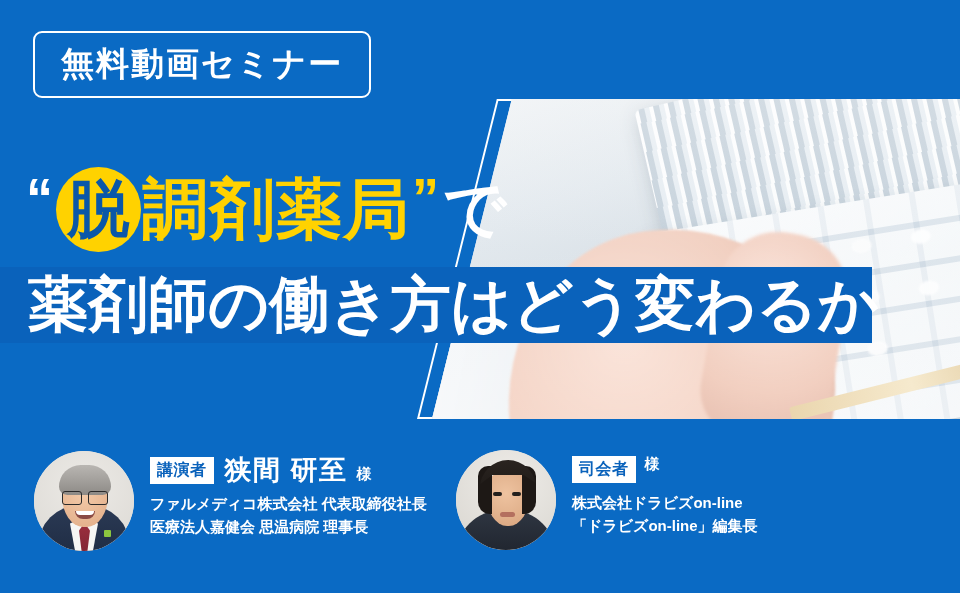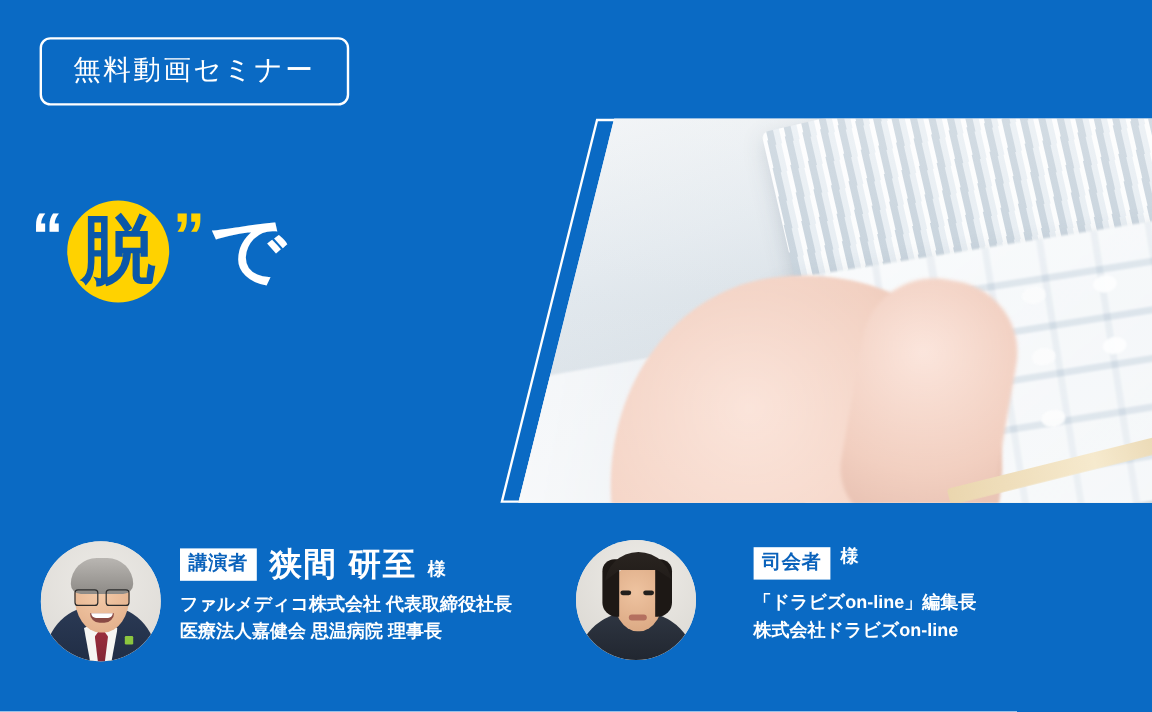--- a/index.html
+++ b/index.html
@@ -168,22 +168,22 @@
     position: absolute;
     left: 33px; top: 31px;
     padding: 14px 26px 16px;
     border: 2px solid #ffffff;
     border-radius: 9px;
     z-index: 6;
   }
   .badge-seminar span {
     display: block;
     color: #ffffff;
-    font-size: 23px;
-    font-weight: 400;
+    font-size: 33px;
+    font-weight: 700;
     line-height: 1;
     letter-spacing: 2px;
     white-space: nowrap;
   }
 
   
   .headline-1 {
     position: absolute;
     left: 26px; top: 163px;
     height: 92px;
@@ -257,21 +257,21 @@
     width: 960px;
     height: 153px;
     z-index: 8;
   }
   .person {
     position: absolute;
     display: flex;
     align-items: flex-start;
   }
   .person.speaker   { left: 34px;  top: 11px; }
-  .person.moderator { left: 480px; top: 10px; gap: 32px; }
+  .person.moderator { left: 456px; top: 10px; }
 
   .avatar {
     width: 100px; height: 100px;
     border-radius: 50%;
     overflow: hidden;
     flex: 0 0 100px;
     position: relative;
     background: #e8e6e2;
   }
   .avatar-art { position: absolute; inset: 0; }
@@ -416,24 +416,28 @@
     </div>
   </div>
 
   <div class="badge-seminar">
     <span>無料動画セミナー</span>
   </div>
 
   <div class="headline-1">
     <span class="q-open">“</span>
     <span class="circle-char">脱</span>
+    <span class="yellow-text">調剤薬局</span>
     <span class="q-close">”</span>
     <span class="white-de">で</span>
   </div>
 
+  <div class="headline-2">
+    <span>薬剤師の働き方はどう変わるか</span>
+  </div>
 
   <div class="people">
 
     <div class="person speaker">
       <div class="avatar">
         <div class="avatar-art">
           <div class="av1-bg"></div>
           <div class="av1-suit"></div>
           <div class="av1-shirt"></div>
           <div class="av1-tie"></div>
@@ -473,20 +477,20 @@
           <div class="av2-eye-r"></div>
           <div class="av2-lips"></div>
         </div>
       </div>
       <div class="person-info">
         <div class="name-row">
           <span class="role-badge">司会者</span>
           <span class="person-honorific">様</span>
         </div>
         <div class="person-lines">
+          <div>株式会社ドラビズon-line</div>
           <div>「ドラビズon-line」編集長</div>
-          <div>株式会社ドラビズon-line</div>
         </div>
       </div>
     </div>
 
   </div>
 </div>
 
 </body></html>

